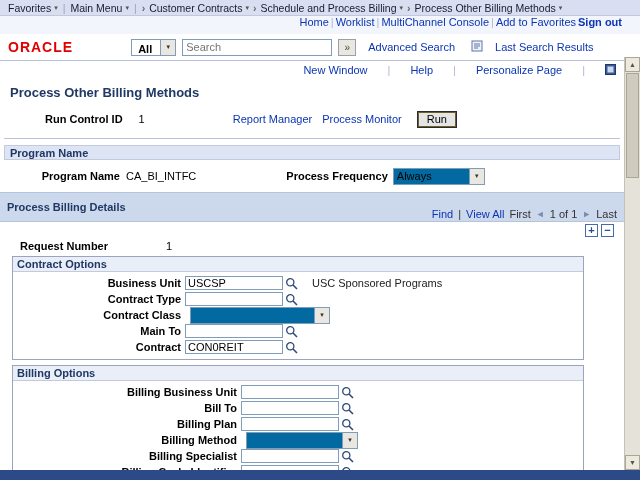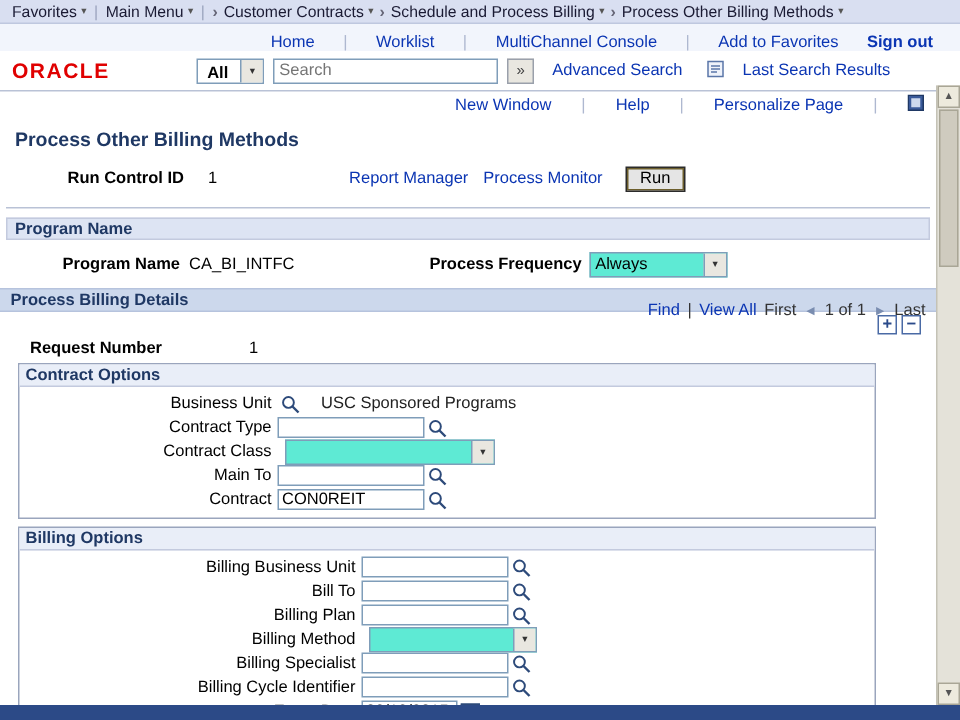--- a/index.html
+++ b/index.html
@@ -8,21 +8,21 @@
   .screen { position:relative; width:640px; height:480px; overflow:hidden; background:#fff; }
 
   
   .crumb-bar { height:16px; background:#d9dff1; border-bottom:1px solid #bfc8df; display:flex; align-items:center; padding:0 6px; font-size:10.5px; color:#1a1a33; white-space:nowrap; }
   .crumb-item { display:inline-flex; align-items:center; gap:3px; cursor:pointer; margin:0 2px; }
   .caret { font-size:7px; color:#555; line-height:1; }
   .crumb-pipe { color:#9aa3bd; margin:0 3px; }
   .crumb-sep { color:#667; margin:0 2px; font-weight:bold; }
 
   
-  .topnav { height:18px; background:#f2f5fc; display:flex; align-items:flex-end; justify-content:flex-end; padding:0 18px; gap:19px; }
+  .topnav { height:18px; background:#f2f5fc; display:flex; align-items:flex-start; justify-content:flex-end; padding:0 18px; gap:2px; }
   .topnav a { color:#0b35b3; text-decoration:none; }
   .topnav .pipe { color:#aeb8d0; }
   .signout { font-weight:bold; }
 
   
   .search-row { height:27px; background:#fff; border-bottom:1px solid #b9c2d6; display:flex; align-items:center; padding:0 8px; gap:6px; }
   .oracle { color:#e00000; font-weight:bold; font-size:14px; letter-spacing:1px; margin-right:52px; }
   .scope { display:inline-flex; align-items:flex-end; height:17px; border:1px solid #7f9db9; background:#fff; }
   .scope-val { padding:0 8px 0 6px; font-weight:bold; }
   .dd-btn { width:15px; height:100%; background:#e9e7e0; border-left:1px solid #7f9db9; display:flex; align-items:center; justify-content:center; font-size:7px; color:#333; cursor:pointer; }
@@ -46,39 +46,39 @@
   .rm-link { margin-left:88px; }
   .pm-link { margin-left:10px; }
   .run-btn { margin-left:16px; background:#e5e5e5; border:1px solid #6d5f2c; outline:1px solid #2b2b2b; padding:0 8px; height:15px; font-family:"Liberation Sans",sans-serif; font-size:11px; cursor:pointer; }
   .rule { border-top:1px solid #b9c2d6; margin:10px 4px 0 4px; }
 
   .strip { margin:6px 4px 0 4px; background:#dde4f3; border:1px solid #c3cade; height:15px; display:flex; align-items:center; padding:0 5px; font-weight:bold; color:#1f3864; }
   .prog-row { display:flex; align-items:center; height:22px; margin-top:5px; }
   .prog-lbl { width:120px; text-align:right; font-weight:bold; }
   .prog-val { margin-left:6px; }
   .freq-lbl { margin-left:90px; font-weight:bold; }
-  .dd { display:inline-flex; align-items:center; height:17px; border:1px solid #7f9db9; background:#5eead4; margin-left:5px; }
+  .dd { display:inline-flex; align-items:center; height:17px; border:1px solid #7f9db9; background:#0369a1; margin-left:5px; }
   .dd-val { flex:1; padding:0 3px; overflow:hidden; white-space:nowrap; }
   .dd-freq { width:92px; }
 
-  .pbd-bar { margin-top:5px; background:#ccd8ec; border-top:1px solid #b6c3dd; border-bottom:1px solid #b6c3dd; height:16px; display:flex; align-items:center; padding:0 7px; color:#1f3864; }
+  .pbd-bar { margin-top:5px; background:#ccd8ec; border-top:1px solid #b6c3dd; border-bottom:1px solid #b6c3dd; height:16px; display:flex; align-items:center; padding:14px 7px; color:#1f3864; }
   .pbd-title { font-weight:bold; }
   .pbd-nav { margin-left:auto; display:flex; align-items:center; gap:5px; color:#333;margin-top:14px; }
   .pbd-nav a { color:#0b35b3; text-decoration:none; }
   .nav-arrow { color:#7a8db0; font-size:9px; cursor:pointer; }
   .pm-row { display:flex; justify-content:flex-end; gap:3px; padding:2px 10px 0 0; height:16px; }
   .pm-btn { width:13px; height:13px; border:1px solid #4a6aa5; background:#fff; color:#2a4a8a; font-weight:bold; font-size:11px; line-height:11px; text-align:center; cursor:pointer; }
   .req-row { display:flex; align-items:center; height:15px; padding-left:20px; }
   .req-val { margin-left:58px; }
 
   .group { margin:3px 0 5px 12px; width:572px; border:1px solid #9aa5bd; background:#fff; }
   .group-head { background:#e9eef8; border-bottom:1px solid #c3cade; height:15px; display:flex; align-items:center; padding:0 4px; font-weight:bold; color:#1f3864; }
   .group-body { padding:3px 0 4px 0; }
   .frow { display:flex; align-items:center; height:16px; }
-  .flabel { text-align:right; font-weight:normal; margin-right:4px; white-space:nowrap; }
+  .flabel { text-align:right; font-weight:bold; margin-right:4px; white-space:nowrap; }
   .w1 { width:168px; }
   .w2 { width:224px; }
   .fin { width:98px; height:14px; border:1px solid #7f9db9; font-family:"Liberation Sans",sans-serif; font-size:11px; padding:0 2px; }
   .fin-date { width:64px; }
   .icon-btn { display:inline-flex; align-items:center; justify-content:center; margin-left:2px; cursor:pointer; }
   .fdesc { margin-left:14px; color:#222; }
   .dd-class { width:140px; }
   .dd-method { width:112px; }
 
   
@@ -216,20 +216,21 @@
       <span class="lbl">Request Number</span>
       <span class="req-val">1</span>
     </div>
 
     <div class="group">
       <div class="group-head">Contract Options</div>
       <div class="group-body">
 
         <div class="frow">
           <span class="flabel w1">Business Unit</span>
+          <input class="fin" value="USCSP" style="">
           <span class="icon-btn">
             <svg width="13" height="13" viewBox="0 0 13 13">
                 <circle cx="5.3" cy="5.3" r="3.6" fill="none" stroke="#2d4a7a" stroke-width="1.3"></circle>
                 <line x1="8" y1="8" x2="12" y2="12" stroke="#2d4a7a" stroke-width="1.6"></line>
               </svg>
           </span>
           <span class="fdesc">USC Sponsored Programs</span>
         </div>
 
         <div class="frow">

